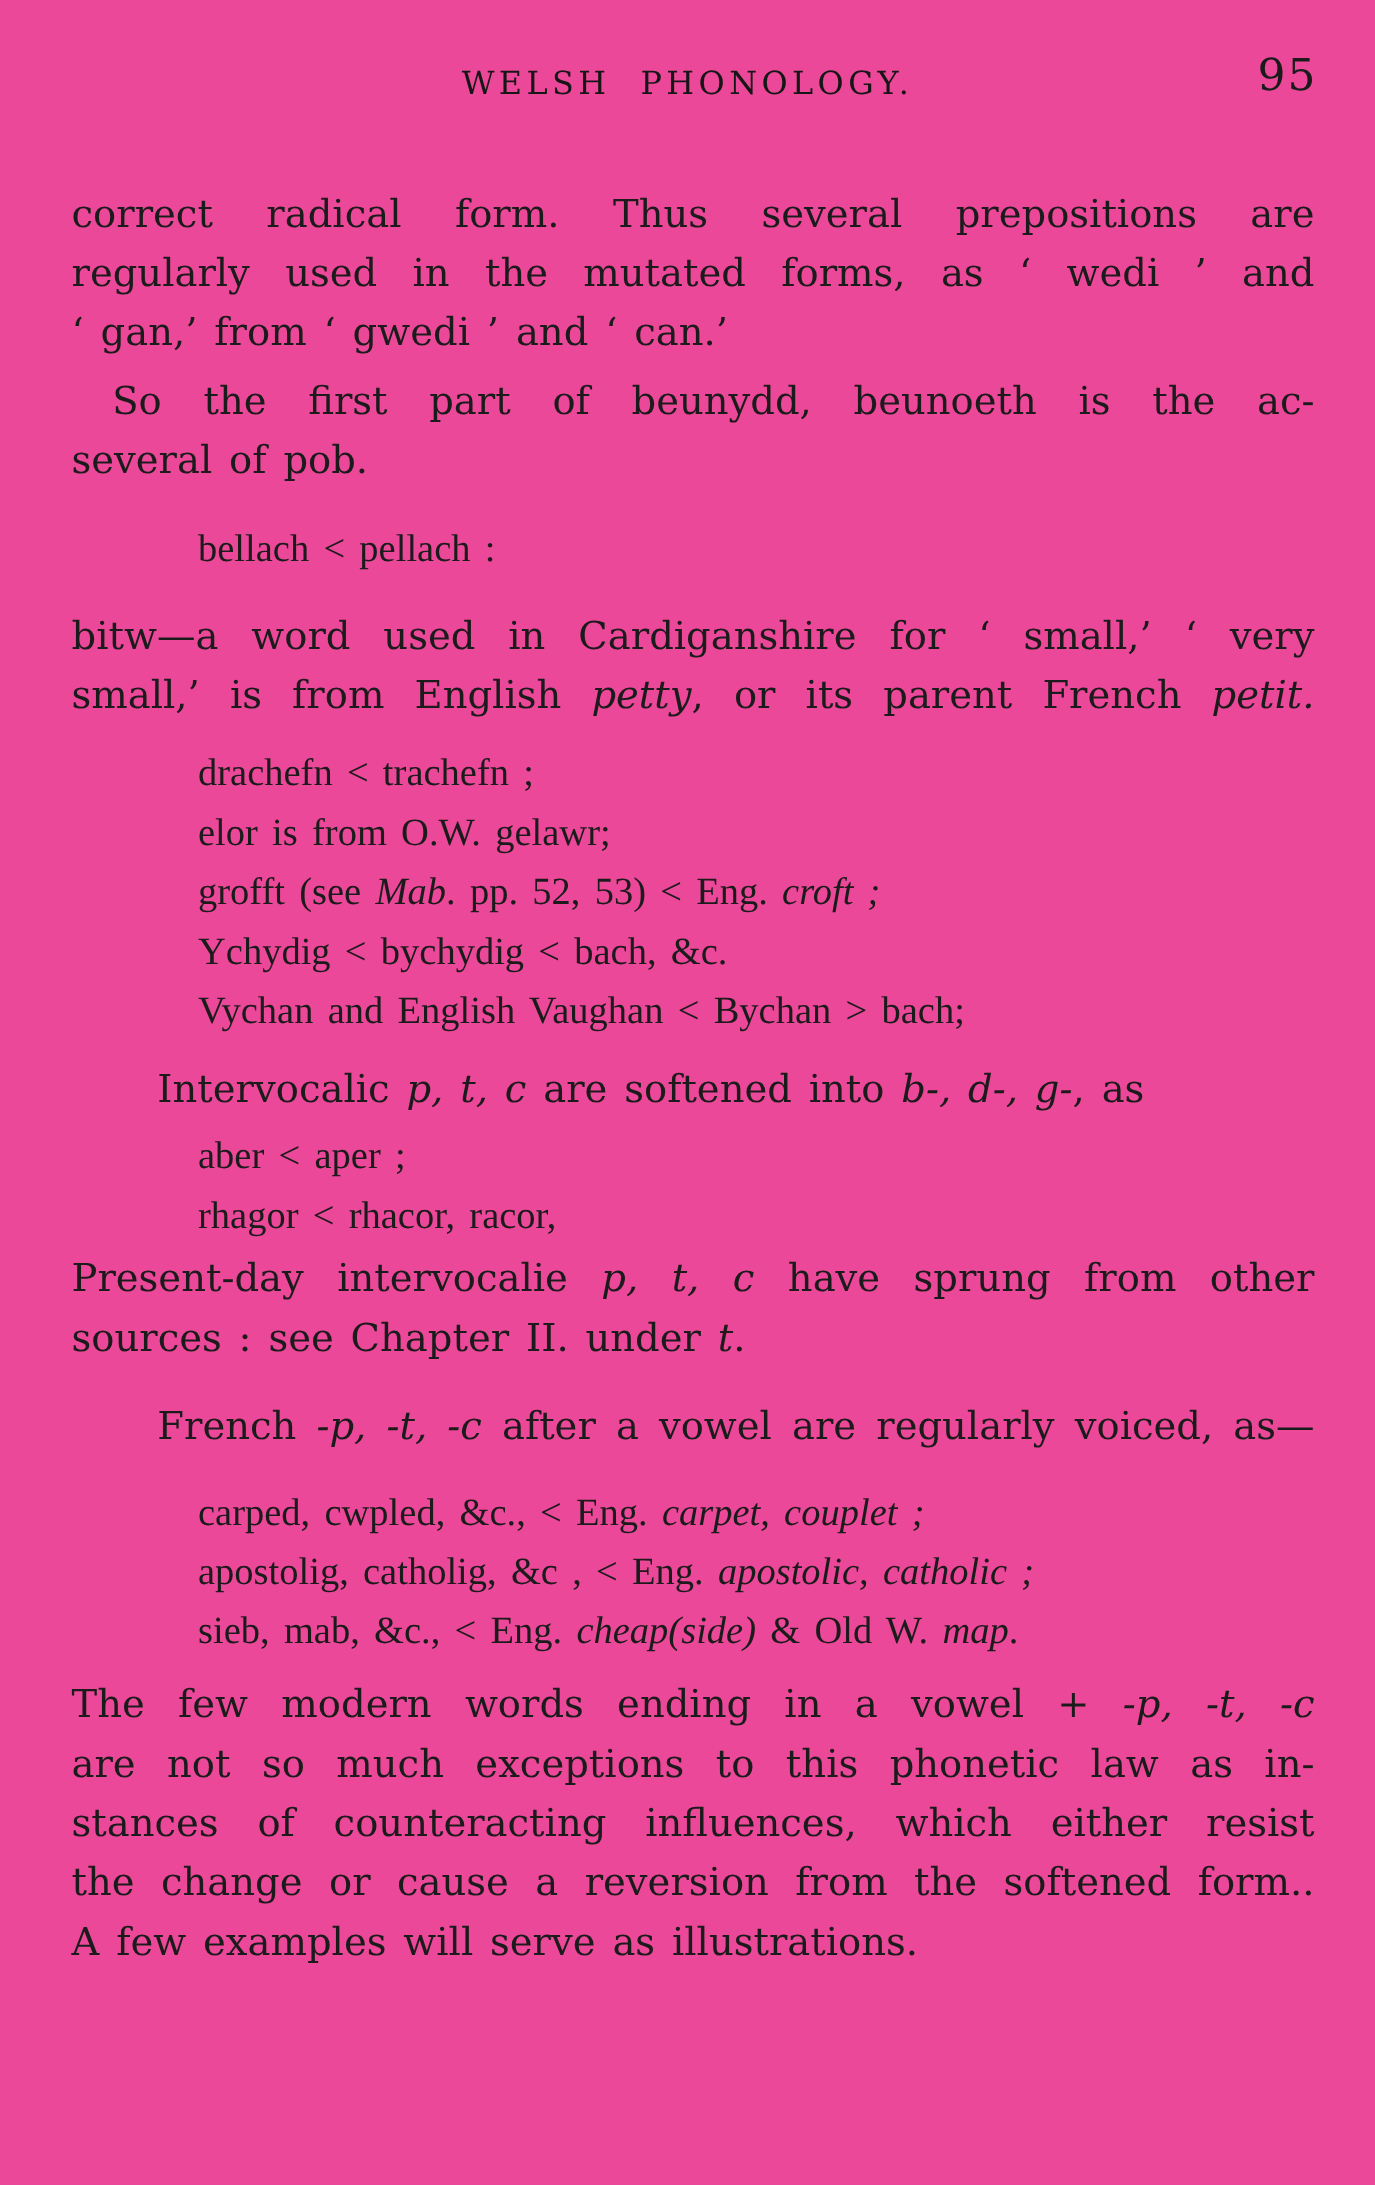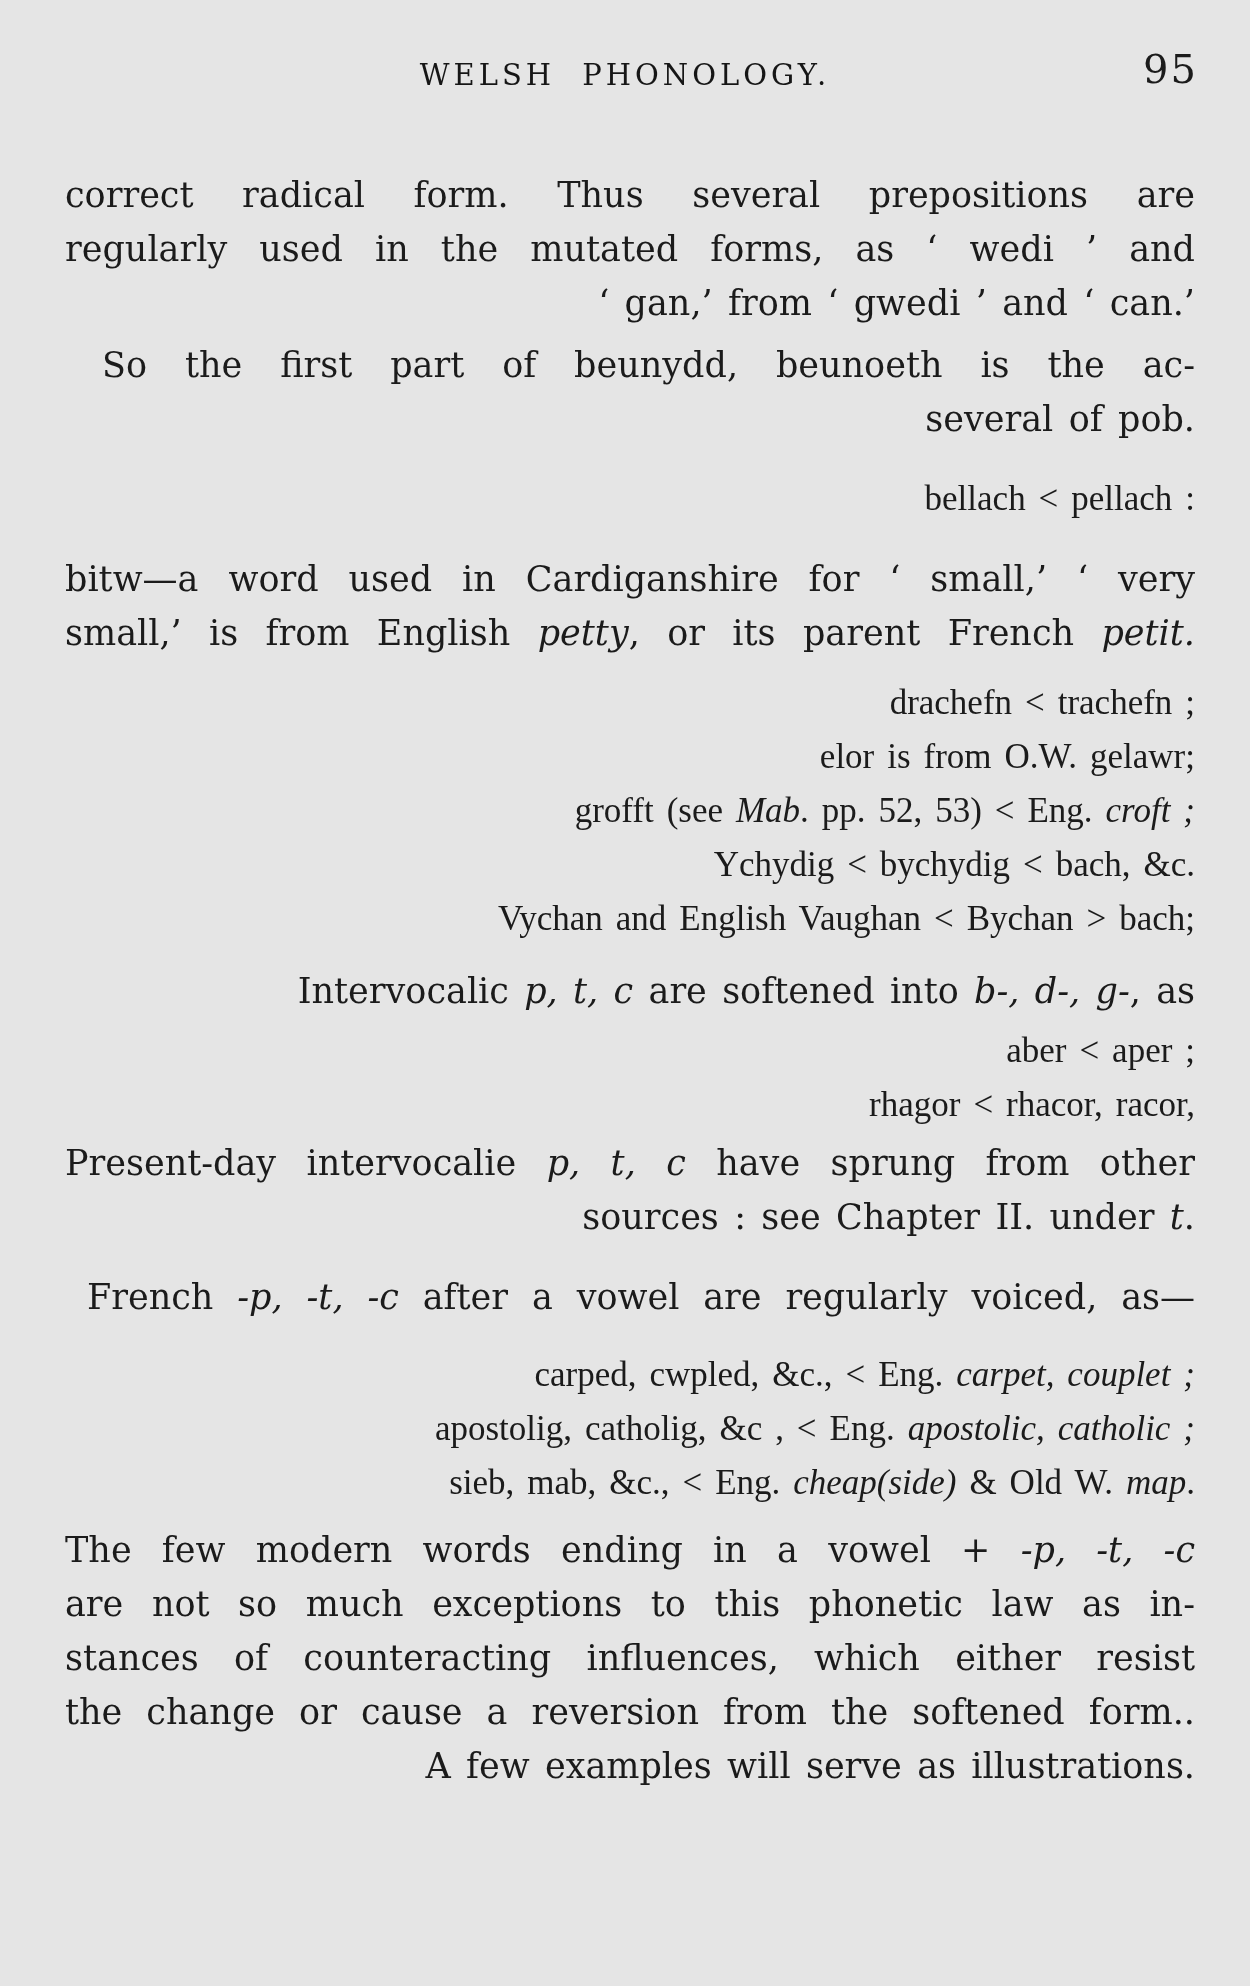--- a/index.html
+++ b/index.html
@@ -1,19 +1,19 @@
 <!DOCTYPE html>
 <html><head>
 <meta charset="utf-8">
 <style>
   html,body{margin:0;padding:0;background:#ffffff;}
   .page{
     position:relative;
     width:1250px;height:1986px;
-    background:#e5e5e5;
+    background:#ec4899;
     color:#1b1b1b;
     font-family:"DejaVu Serif","Liberation Serif",serif;
     font-size:35px;
     overflow:hidden;
   }
   .header{position:relative;padding-top:58px;height:48px;}
   .title{
     text-align:center;
     font-size:29px;
     letter-spacing:4px;
@@ -24,29 +24,28 @@
     position:absolute;
     right:52px;top:46px;
     font-size:40px;
     letter-spacing:2px;
   }
   .body{margin:62px 55px 0 65px;}
   .line{
     line-height:54px;
     word-spacing:0.12em;
     white-space:normal;
-    text-align:right;
   }
   .just{
     text-align:justify;
     text-align-last:justify;
     word-spacing:normal;
   }
   .ind-para{margin-left:37px;}
-  .ind-para2{margin-left:22px;}
+  .ind-para2{margin-left:78px;}
   .ind-gloss{margin-left:115px;font-family:Liberation Serif, serif;}
   .line i{font-style:italic;}
 </style>
 </head>
 <body>
 
 <div class="page">
   <div class="header">
     <div class="title">WELSH PHONOLOGY.</div>
     <div class="pagenum">95</div>

